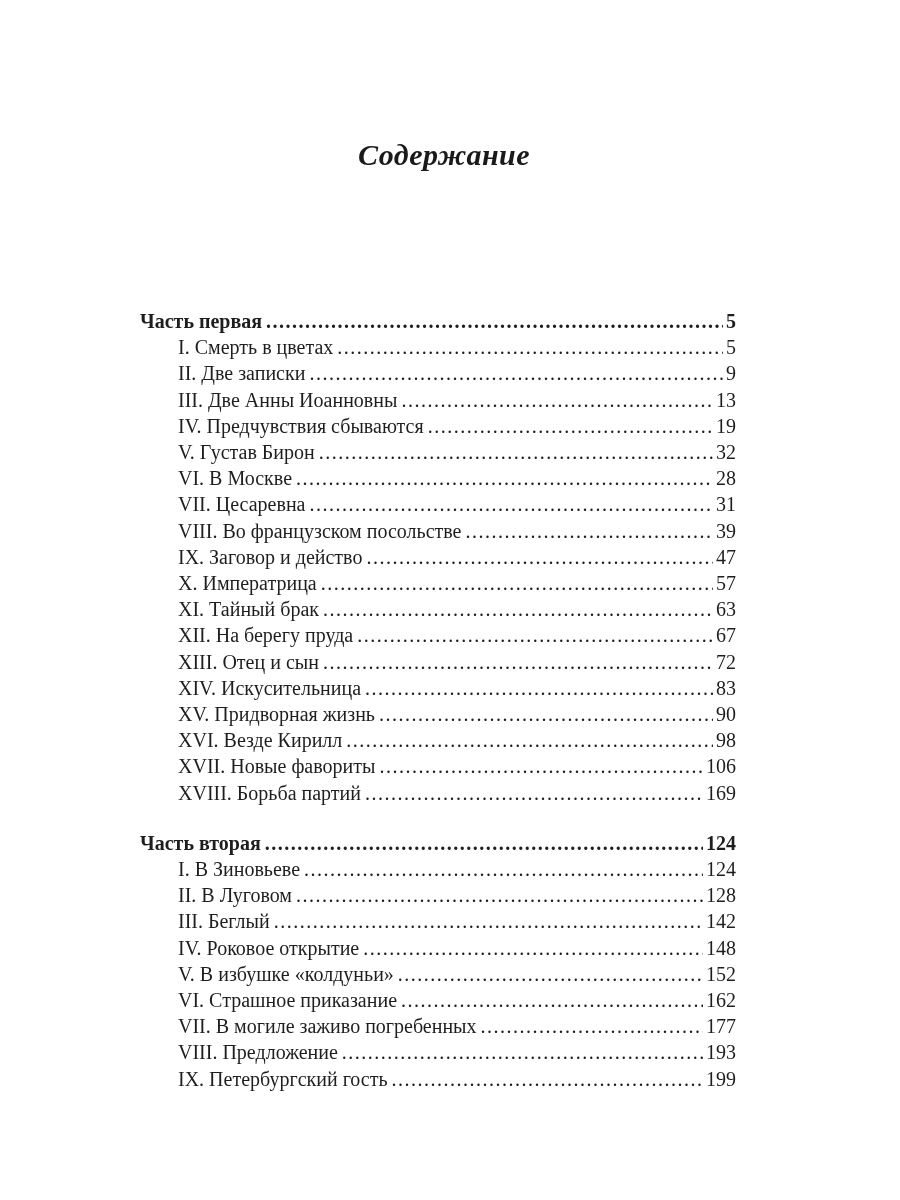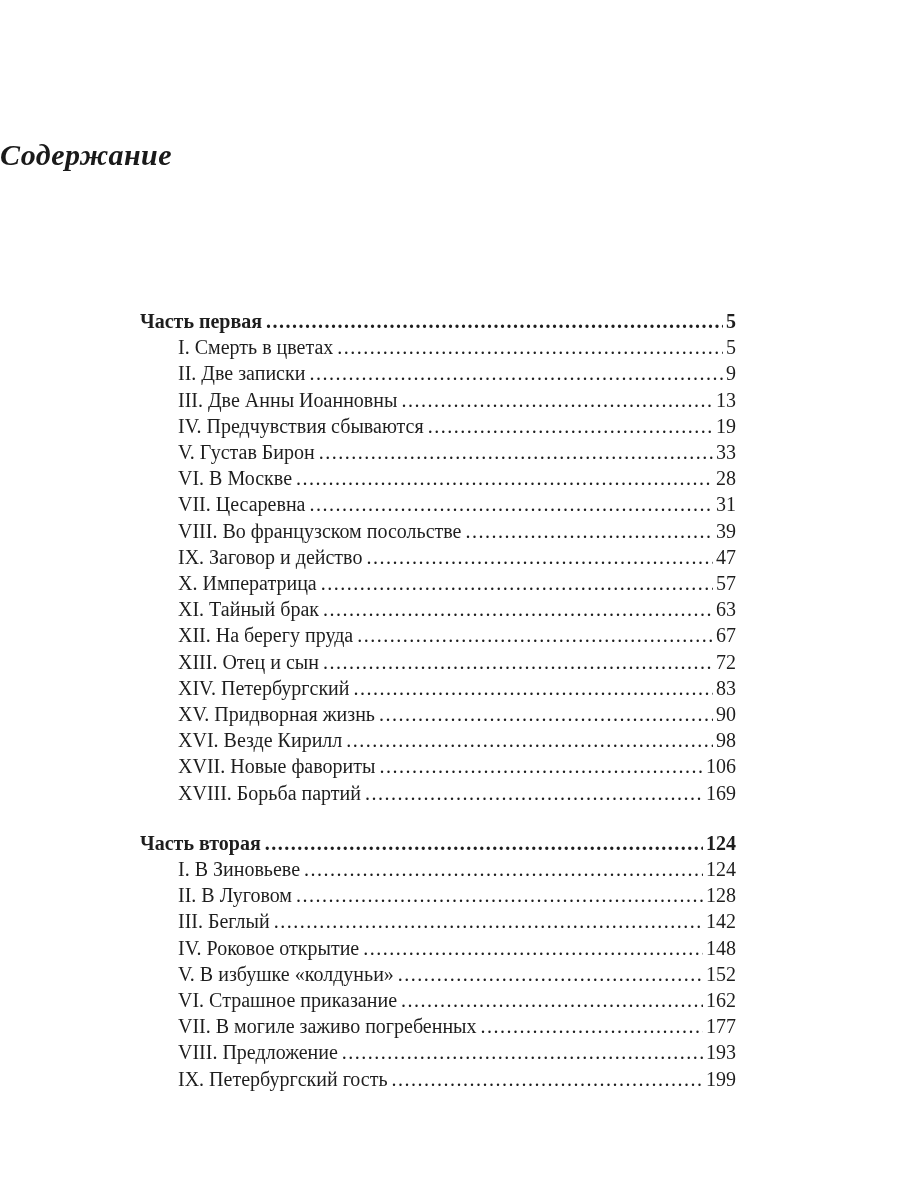--- a/index.html
+++ b/index.html
@@ -14,20 +14,21 @@
     background: #ffffff;
     font-family: "Liberation Serif", "DejaVu Serif", serif;
     color: #1e1e1e;
     overflow: hidden;
   }
   .page-title {
     position: absolute;
     top: 138px;
     left: 0;
     width: 888px;
+    text-align: center;
     font-size: 30px;
     font-style: italic;
     font-weight: bold;
     letter-spacing: 0.5px;
     color: #1a1a1a;
   }
   .toc {
     position: absolute;
     top: 308px;
     left: 140px;
@@ -101,21 +102,21 @@
 
   <div class="row entry">
     <span class="label">IV. Предчувствия сбываются</span>
     <span class="dots"></span>
     <span class="pg">19</span>
   </div>
 
   <div class="row entry">
     <span class="label">V. Густав Бирон</span>
     <span class="dots"></span>
-    <span class="pg">33</span>
+    <span class="pg">32</span>
   </div>
 
   <div class="row entry">
     <span class="label">VI. В Москве</span>
     <span class="dots"></span>
     <span class="pg">28</span>
   </div>
 
   <div class="row entry">
     <span class="label">VII. Цесаревна</span>
@@ -153,21 +154,21 @@
     <span class="pg">67</span>
   </div>
 
   <div class="row entry">
     <span class="label">XIII. Отец и сын</span>
     <span class="dots"></span>
     <span class="pg">72</span>
   </div>
 
   <div class="row entry">
-    <span class="label">XIV. Петербургский</span>
+    <span class="label">XIV. Искусительница</span>
     <span class="dots"></span>
     <span class="pg">83</span>
   </div>
 
   <div class="row entry">
     <span class="label">XV. Придворная жизнь</span>
     <span class="dots"></span>
     <span class="pg">90</span>
   </div>
 

